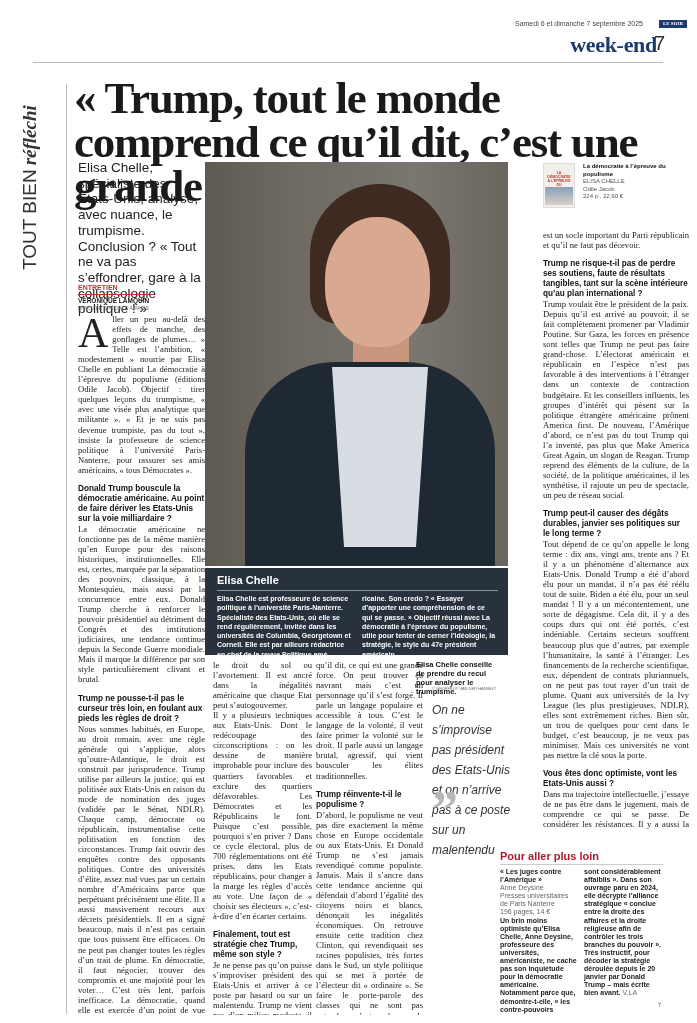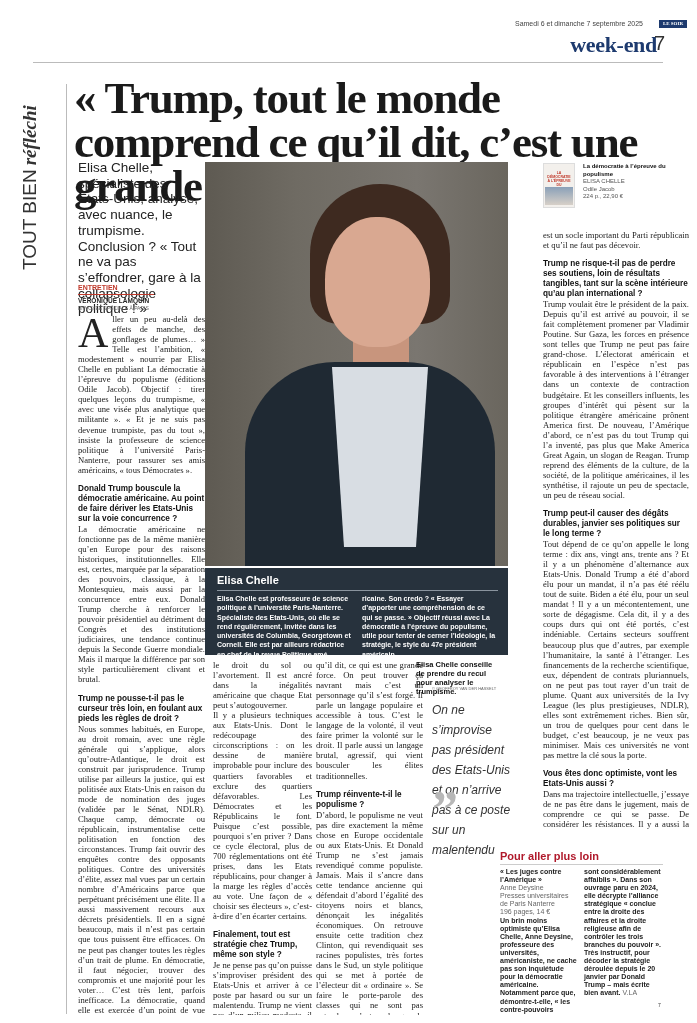--- a/index.html
+++ b/index.html
@@ -73,21 +73,21 @@
 <h1>« Trump, tout le monde comprend ce qu’il dit, c’est une grande force »</h1>
 
 <div class="chapo">Elisa Chelle, spécialiste des Etats-Unis, analyse, avec nuance, le trumpisme. Conclusion ? « Tout ne va pas s’effondrer, gare à la collapsologie politique ! »</div>
 <div class="kicker">ENTRETIEN</div>
 <div class="kline"></div>
 <div class="author">VÉRONIQUE LAMQUIN</div>
 <div class="authorsub">ENVOYÉE SPÉCIALE À PARIS</div>
 
 <div class="col" style="left:78px;top:314px;width:127px;height:700px;overflow:hidden">
   <p><span class="dropcap">A</span><span>ller un peu au-delà des effets de manche, des gonflages de plumes… » Telle est l’ambition, « modestement » nourrie par Elisa Chelle en publiant La démocratie à l’épreuve du populisme (éditions Odile Jacob). Objectif : tirer quelques leçons du trumpisme, « avec une visée plus analytique que militante ». « Et je ne suis pas devenue trumpiste, pas du tout », insiste la professeure de science politique à l’université Paris-Nanterre, pour rassurer ses amis américains, « tous Démocrates ».</span></p>
-  <p class="q">Donald Trump bouscule la démocratie américaine. Au point de faire dériver les Etats-Unis sur la voie concurrence ?</p>
+  <p class="q">Donald Trump bouscule la démocratie américaine. Au point de faire dériver les Etats-Unis sur la voie milliardaire ?</p>
   <p>La démocratie américaine ne fonctionne pas de la même manière qu’en Europe pour des raisons historiques, institutionnelles. Elle est, certes, marquée par la séparation des pouvoirs, classique, à la Montesquieu, mais aussi par la concurrence entre eux. Donald Trump cherche à renforcer le pouvoir présidentiel au détriment du Congrès et des institutions judiciaires, une tendance continue depuis la Seconde Guerre mondiale. Mais il marque la différence par son style particulièrement clivant et brutal.</p>
   <p class="q">Trump ne pousse-t-il pas le curseur très loin, en foulant aux pieds les règles de droit ?</p>
   <p>Nous sommes habitués, en Europe, au droit romain, avec une règle générale qui s’applique, alors qu’outre-Atlantique, le droit est construit par jurisprudence. Trump utilise par ailleurs la justice, qui est politisée aux Etats-Unis en raison du mode de nomination des juges (validée par le Sénat, NDLR). Chaque camp, démocrate ou républicain, instrumentalise cette politisation en fonction des circonstances. Trump fait ouvrir des enquêtes contre des opposants politiques. Contre des universités d’élite, assez mal vues par un certain nombre d’Américains parce que perpétuant précisément une élite. Il a aussi massivement recours aux décrets présidentiels. Il en a signé beaucoup, mais il n’est pas certain que tous puissent être efficaces. On ne peut pas changer toutes les règles d’un trait de plume. En démocratie, il faut négocier, trouver des compromis et une majorité pour les voter… C’est très lent, parfois inefficace. La démocratie, quand elle est exercée d’un point de vue procédural et institutionnel, crée de la frustration. Trump parle à ces catégories d’Américains qui veulent des résultats : il se met donc en scène avec ses décrets présidentiels, ses stylos… Des juges fédéraux peuvent ensuite les suspendre. Trump emmène les questions à la Cour suprême, qui lui est favorable.</p>
 
 </div>
 
 <div class="photo">
   <div class="hair"></div>
   <div class="neck"></div>
   <div class="body"></div>
@@ -125,21 +125,21 @@
 </div>
 <div class="bookinfo">
   <div class="bt">La démocratie à l’épreuve du populisme</div>
   <div>ELISA CHELLE</div>
   <div>Odile Jacob</div>
   <div>224 p., 22,90 €</div>
 </div>
 
 <div class="col" style="left:543px;top:230px;width:146px;height:600px;overflow:hidden">
   <p>est un socle important du Parti républicain et qu’il ne faut pas décevoir.</p>
-  <p class="q">Trump ne risque-t-il pas de perdre ses soutiens, loin de résultats tangibles, tant sur la scène intérieure qu’au plan international ?</p>
+  <p class="q">Trump ne risque-t-il pas de perdre ses soutiens, faute de résultats tangibles, tant sur la scène intérieure qu’au plan international ?</p>
   <p>Trump voulait être le président de la paix. Depuis qu’il est arrivé au pouvoir, il se fait complètement promener par Vladimir Poutine. Sur Gaza, les forces en présence sont telles que Trump ne peut pas faire grand-chose. L’électorat américain et républicain en l’espèce n’est pas favorable à des interventions à l’étranger dans un contexte de contraction budgétaire. Et les conseillers influents, les groupes d’intérêt qui pèsent sur la politique étrangère américaine prônent America first. De nouveau, l’Amérique d’abord, ce n’est pas du tout Trump qui l’a inventé, pas plus que Make America Great Again, un slogan de Reagan. Trump reprend des éléments de la culture, de la société, de la politique américaines, il les synthétise, il rajoute un peu de spectacle, un peu de réseau social.</p>
   <p class="q">Trump peut-il causer des dégâts durables, janvier ses politiques sur le long terme ?</p>
   <p>Tout dépend de ce qu’on appelle le long terme : dix ans, vingt ans, trente ans ? Et il y a un phénomène d’alternance aux Etats-Unis. Donald Trump a été d’abord élu pour un mandat, il n’a pas été réélu tout de suite. Biden a été élu, pour un seul mandat ! Il y a un mécontentement, une sorte de dégagisme. Cela dit, il y a des coups durs qui ont été portés, c’est indéniable. Certains secteurs souffrent beaucoup plus que d’autres, par exemple l’humanitaire, la santé à l’étranger. Les financements de la recherche scientifique, eux, dépendent de contrats pluriannuels, on ne peut pas tout rayer d’un trait de plume. Quant aux universités de la Ivy League (les plus prestigieuses, NDLR), elles sont extrêmement riches. Bien sûr, un trou de quelques pour cent dans le budget, c’est beaucoup, je ne veux pas minimiser. Mais ces universités ne vont pas mettre la clé sous la porte.</p>
   <p class="q">Vous êtes donc optimiste, vont les Etats-Unis aussi ?</p>
   <p>Dans ma trajectoire intellectuelle, j’essaye de ne pas être dans le jugement, mais de comprendre ce qui se passe. De considérer les résistances. Il y a aussi la question du temps : Trump est au pouvoir depuis moins d’un an, il y a déjà beaucoup de difficultés, le principe de réalité s’oppose à ce qu’il fait, Trump peut faire des effets de manche, des coups de menton, se présenter comme tout-puissant, mais ce n’est pas ça qui le rend tout-puissant ! Je lis beaucoup que c’est la fin de la démocratie, tout va s’effondrer. Je pense qu’il ne faut pas céder à une espèce de collapsologie politique où, parce que Trump est là, tout va s’effondrer : je pense qu’il faut ne donner le recul pour analyser tout ça.</p>
 </div>
 
 <div class="furtherTitle">Pour aller plus loin</div>
 <div class="furtherRule"></div>
 <div class="fcol" style="left:500px;top:868px;width:78px">

